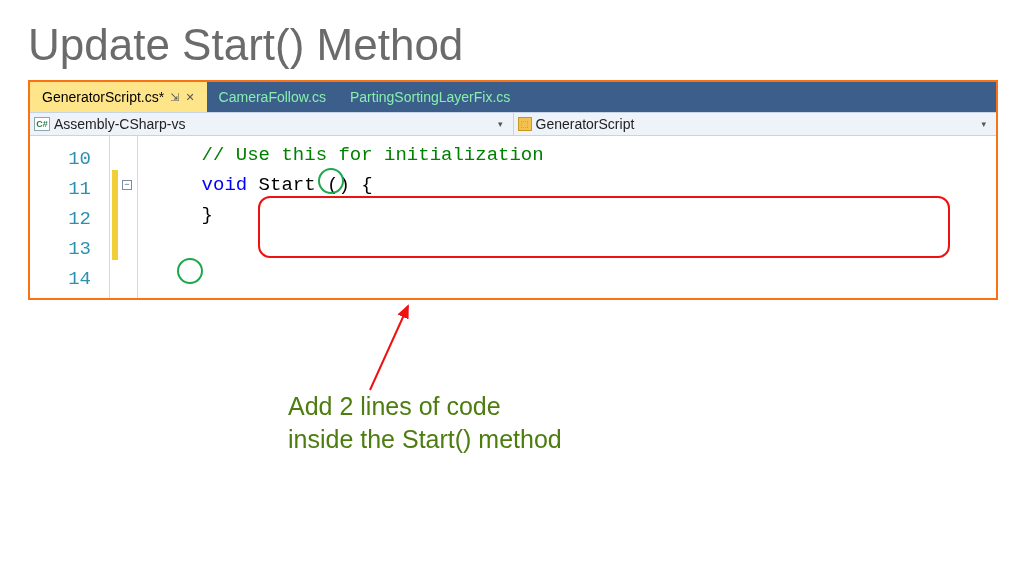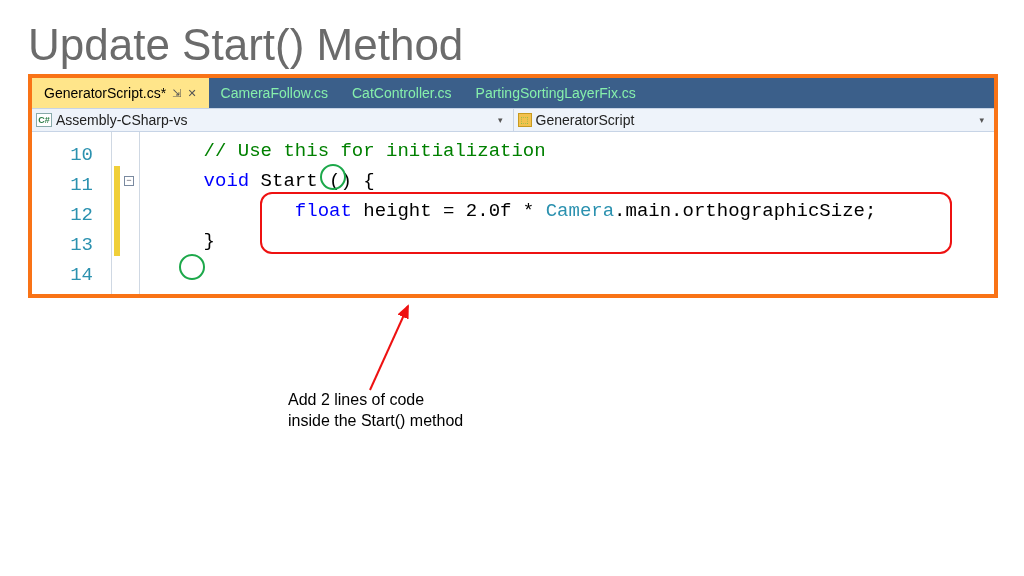--- a/index.html
+++ b/index.html
@@ -8,24 +8,24 @@
     background: #fff;
     width: 1024px;
     height: 576px;
     position: relative;
     padding: 20px 28px;
   }
   .slide-title {
     font-size: 44px;
     font-weight: 300;
     color: #6b6b6b;
-    margin-bottom: 4px;
+    margin-bottom: 10px;
   }
   .ide-frame {
-    border: 4px solid #f97316;
+    border: 2px solid #f97316;
     background: #fff;
     width: 970px;
   }
   
   .tab-strip {
     display: flex;
     align-items: center;
     height: 30px;
     background: #3b5f8a;
     font-size: 14px;
@@ -164,45 +164,42 @@
     border: 2px solid #e11;
     border-radius: 12px;
     pointer-events: none;
   }
   .arrow-svg {
     position: absolute;
     pointer-events: none;
   }
   .annot-text {
     position: absolute;
-    color: #000000;
+    color: #4d7c0f;
     font-family: "Segoe UI", Arial, sans-serif;
-    font-size: 16px;
+    font-size: 25px;
     line-height: 1.3;
   }
   .annot-text .ital { }
 </style>
 </head>
 <body>
 
 <div class="slide-title">Update Start() Method</div>
 
 <div class="ide-frame">
 
   <div class="tab-strip">
     <div class="tab active">
       <span>GeneratorScript.cs*</span>
       <span class="pin">⇲</span>
       <span class="close">✕</span>
     </div>
     <div class="tab">
       <span>CameraFollow.cs</span>
-    </div>
-    <div class="tab">
-      <span>CatController.cs</span>
     </div>
     <div class="tab">
       <span>PartingSortingLayerFix.cs</span>
     </div>
   </div>
 
   <div class="context-bar">
     <div class="context-cell">
       <span class="cs-badge">C#</span>
       <span>Assembly-CSharp-vs</span>
@@ -233,21 +230,20 @@
           <span class="change-bar"></span>
         </div>
       <div>
           <span class="change-bar"></span>
         </div>
       <div></div>
     </div>
     <div class="code-lines">
       <div class="ln">    <span class="tok-comment">// Use this for initialization</span></div>
       <div class="ln">    <span class="tok-keyword">void</span><span class="tok-plain"> Start () </span><span class="tok-plain">{</span></div>
-      <div class="ln">            <span class="tok-keyword">float</span><span class="tok-plain"> height = 2.0f * </span><span class="tok-type">Camera</span><span class="tok-plain">.main.orthographicSize;</span></div>
       <div class="ln">    <span class="tok-plain">}</span></div>
 
       <div class="circle" style="left:180px; top:32px; width:26px; height:26px;"></div>
       <div class="circle" style="left:39px; top:122px; width:26px; height:26px;"></div>
       <div class="redbox" style="left:120px; top:60px; width:692px; height:62px;"></div>
     </div>
   </div>
 </div>
 
 <svg class="arrow-svg" style="left:310px; top:300px; width:120px; height:100px;">

